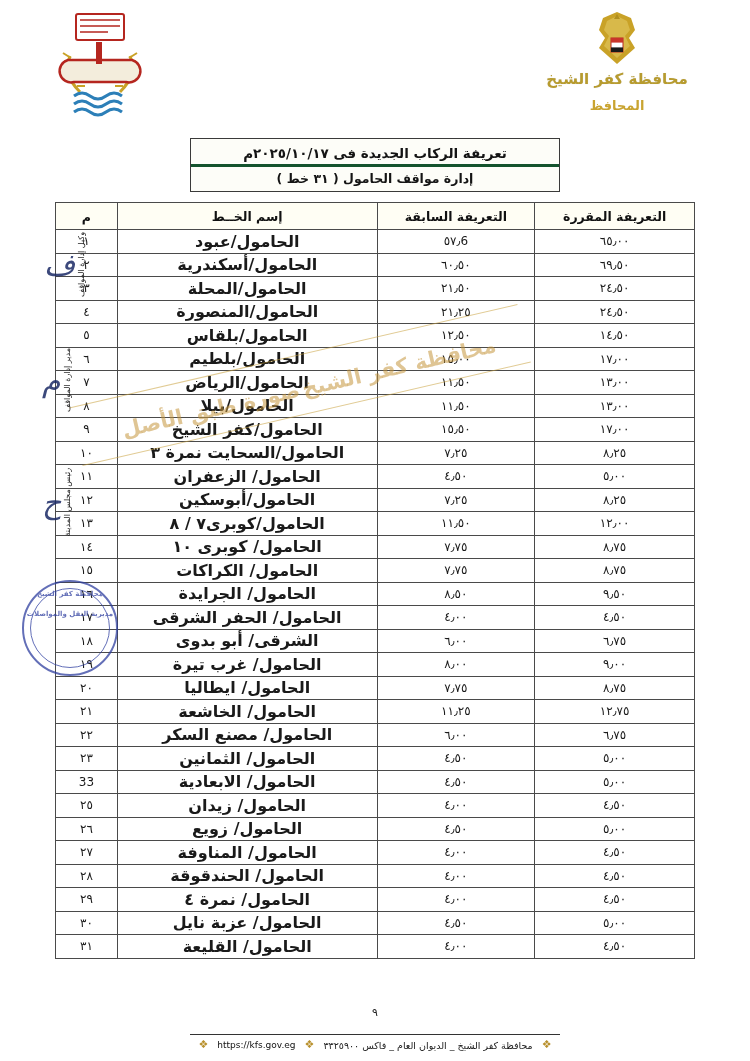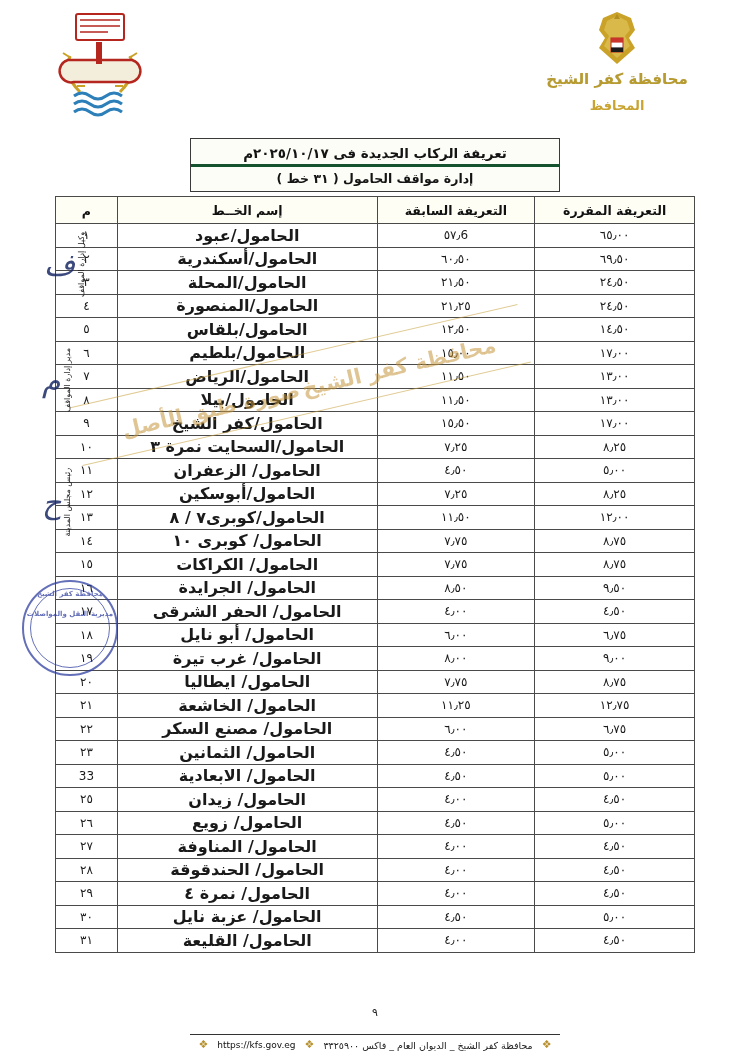--- a/index.html
+++ b/index.html
@@ -47,21 +47,21 @@
   .gov-sub {
     font-size: 13px;
     font-weight: bold;
     color: #c9a431;
     margin-top: 10px;
   }
 
   
   .title-block {
     width: 370px;
-    margin: 8px auto 4px auto;
+    margin: 8px auto 10px auto;
     border: 1px solid #3a3a3a;
     text-align: center;
     background: #fdfdf8;
   }
   .title-line1 {
     font-size: 13.5px;
     font-weight: bold;
     padding: 6px 4px 3px 4px;
     color: #141414;
   }
@@ -392,21 +392,21 @@
         </tr>
         <tr>
           <td class="fare-cell">٤٫٥٠</td>
           <td class="fare-cell">٤٫٠٠</td>
           <td class="line-name">الحامول/ الحفر الشرقى</td>
           <td class="num-cell">١٧</td>
         </tr>
         <tr>
           <td class="fare-cell">٦٫٧٥</td>
           <td class="fare-cell">٦٫٠٠</td>
-          <td class="line-name">الحامول/ أبو نايل</td>
+          <td class="line-name">الشرقى/ أبو بدوى</td>
           <td class="num-cell">١٨</td>
         </tr>
         <tr>
           <td class="fare-cell">٩٫٠٠</td>
           <td class="fare-cell">٨٫٠٠</td>
           <td class="line-name">الحامول/ غرب تيرة</td>
           <td class="num-cell">١٩</td>
         </tr>
         <tr>
           <td class="fare-cell">٨٫٧٥</td>

